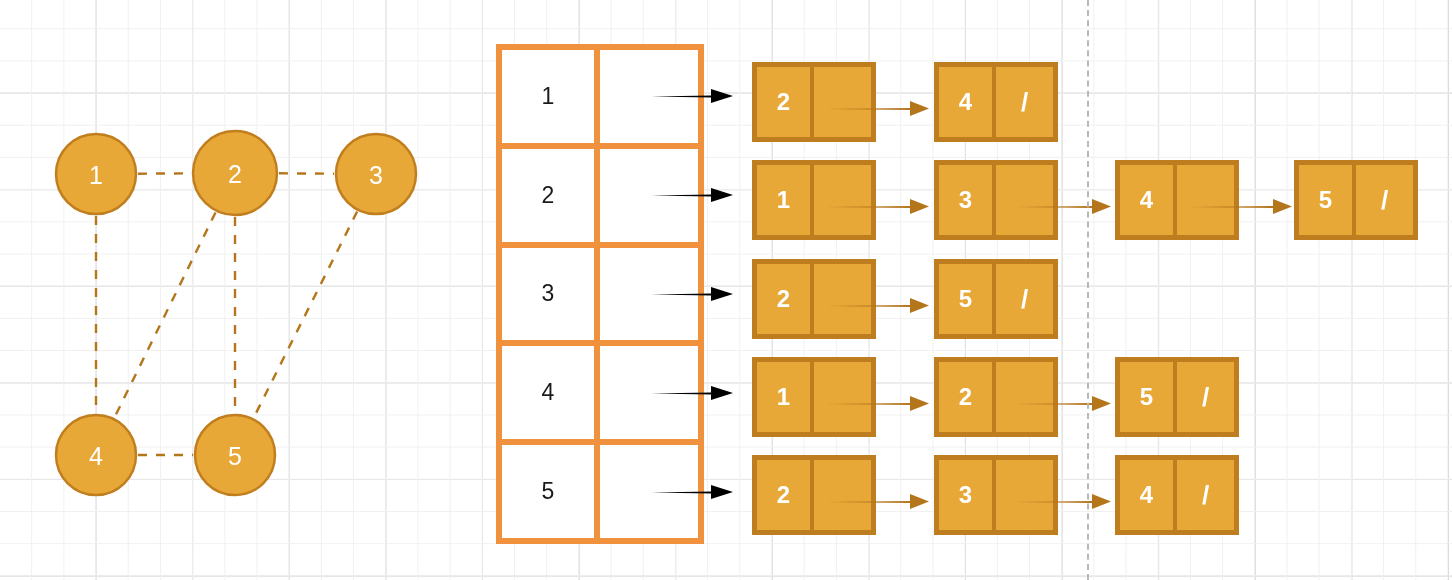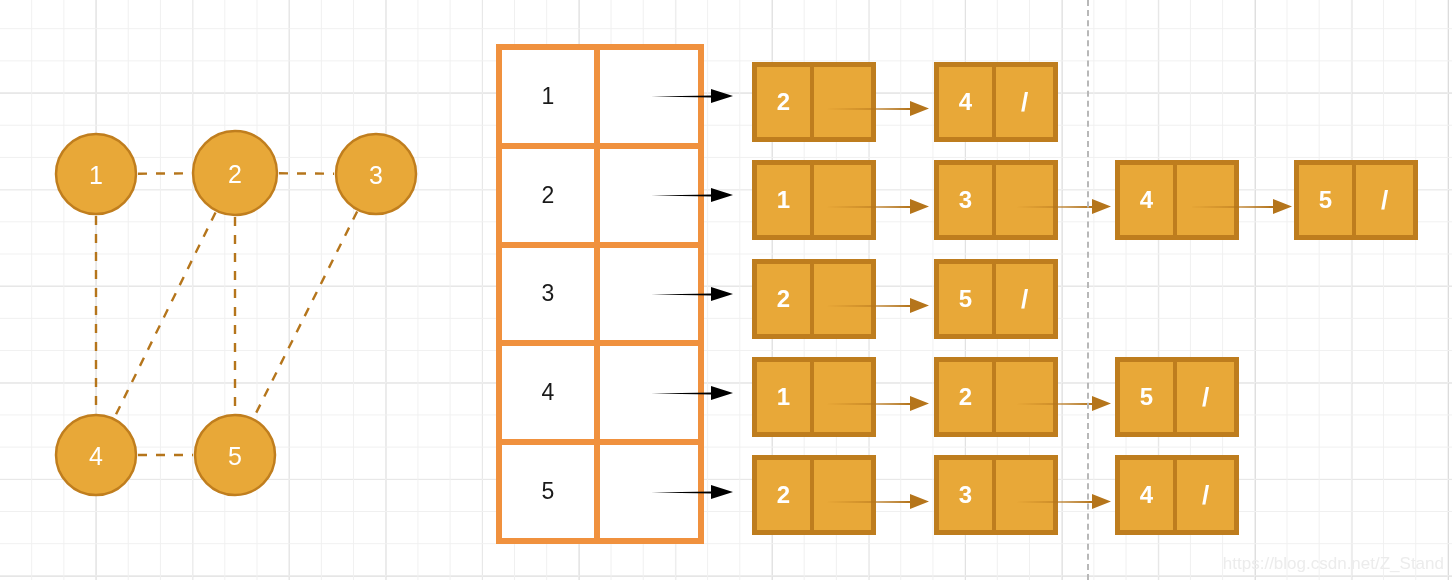--- a/index.html
+++ b/index.html
@@ -368,15 +368,14 @@
           <div class="ll-val">4</div>
           <div class="ll-next">
             <span>/</span>
           </div>
         </div>
       </div>
     </div>
 
   <div id="divider"></div>
 
-  <div id="watermark">https://blog.csdn.net/Z_Stand</div>
 
 </div>
 
 </body></html>

